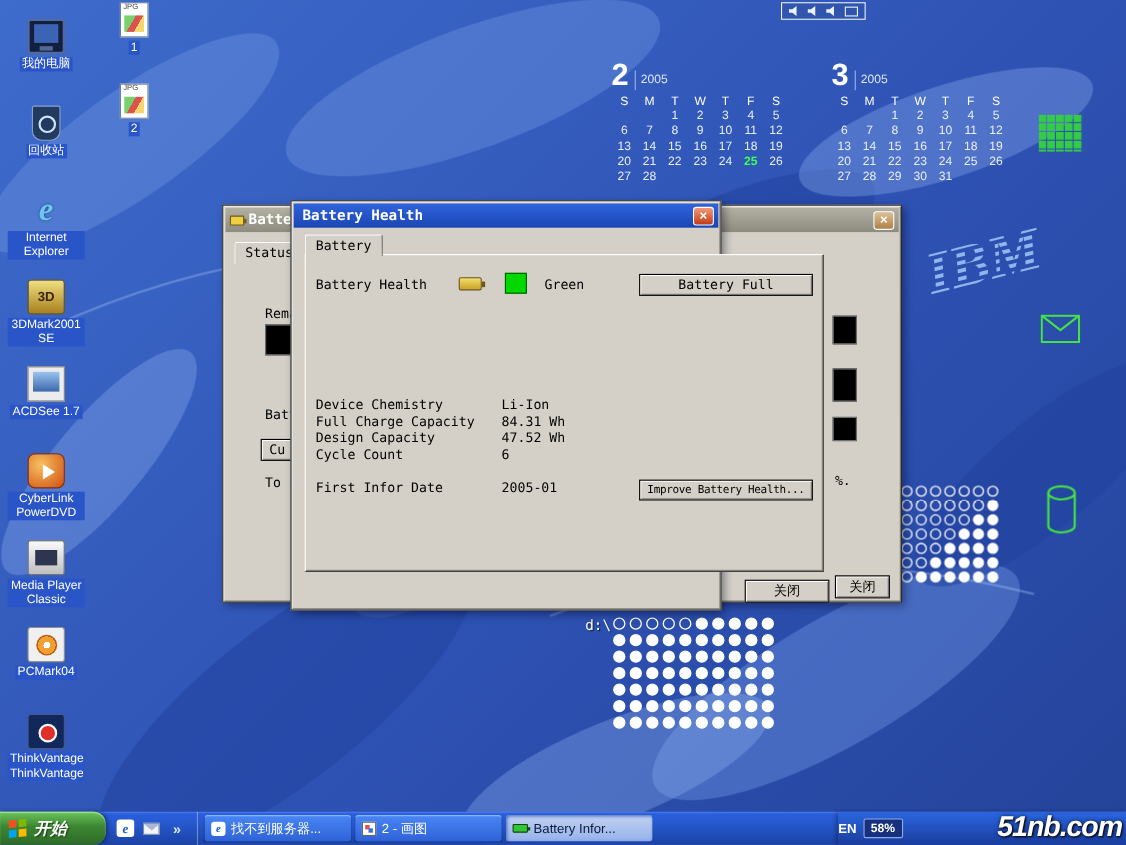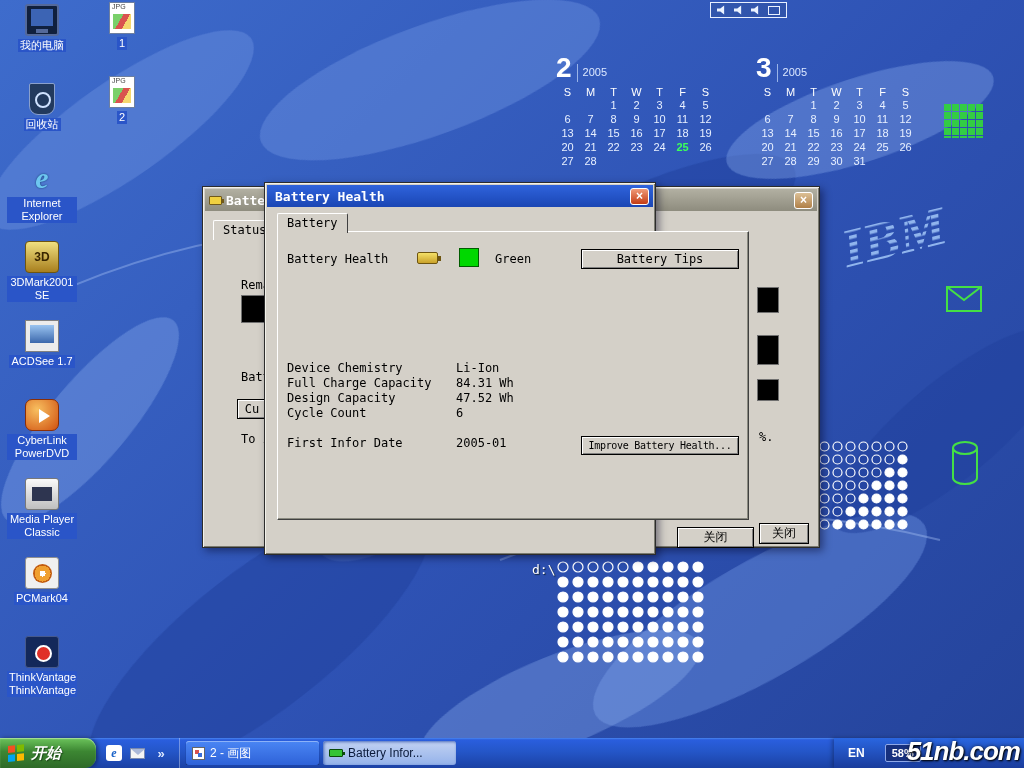--- a/index.html
+++ b/index.html
@@ -2,21 +2,21 @@
 <html><head>
 <meta charset="utf-8">
 <style>
   *{margin:0;padding:0;box-sizing:border-box}
   html,body{width:1024px;height:768px;overflow:hidden}
   body{position:relative;font-family:"Liberation Sans",sans-serif;
        background:linear-gradient(135deg,#3e6ccc 0%,#2e52b4 55%,#24439a 100%)}
   svg.deco{position:absolute;pointer-events:none}
 
   
-  #desk-icons{position:absolute;left:6px;top:4px;width:72px;display:flex;flex-direction:column;z-index:3}
+  #desk-icons{position:absolute;left:6px;top:17px;width:72px;display:flex;flex-direction:column;z-index:3}
   #file-icons{position:absolute;left:96px;top:2px;width:52px;display:flex;flex-direction:column;z-index:3}
   .desk-item{height:79px;display:flex;flex-direction:column;align-items:center}
   .file-item{height:74px}
   .dlabel{margin-top:3px;font-size:11px;color:#fff;background:#2a55c8;padding:0 2px;text-align:center;line-height:1.2;max-width:70px}
   .dicon{width:34px;height:32px;position:relative}
   .icon-my-computer{background:#10203e;border:2px solid #54699a;border-radius:3px}
   .icon-my-computer::after{content:"";position:absolute;left:4px;top:3px;right:4px;bottom:8px;background:#3c64b4}
   .icon-my-computer::before{content:"";position:absolute;left:9px;bottom:1px;right:9px;height:4px;background:#54699a}
   .icon-recycle-bin{width:26px;background:#223a5e;border:1px solid #8aa0cc;border-radius:2px 2px 9px 9px;margin:0 auto}
   .icon-recycle-bin::after{content:"";position:absolute;left:50%;top:50%;width:12px;height:12px;margin:-7px 0 0 -7px;border:2px solid #cfe2ff;border-radius:50%}
@@ -107,21 +107,21 @@
        background:linear-gradient(#4a86f4,#2e62d8);box-shadow:inset 0 1px 0 #8cb2f8,0 1px 1px #10204a}
   .task.active{background:linear-gradient(#c2d2f2,#94b2ea);color:#0a1a3a;box-shadow:inset 1px 1px 3px #4a6ab8}
   .ticon{flex:0 0 auto;display:block}
   .t-ie{width:13px;height:13px;border-radius:3px;background:#fff;color:#1a62c8;font:italic bold 10px "Liberation Serif",serif;text-align:center;line-height:13px}
   .t-ie::after{content:"e"}
   .t-paint{width:13px;height:13px;background:#fff;border:1px solid #666;position:relative}
   .t-paint::before{content:"";position:absolute;left:2px;top:2px;width:4px;height:4px;background:#d9534f}
   .t-paint::after{content:"";position:absolute;right:2px;bottom:2px;width:4px;height:4px;background:#3a6fd8}
   .t-battery{width:14px;height:8px;background:#35c435;border:1px solid #0a4a0a;border-radius:1px;position:relative}
   .t-battery::after{content:"";position:absolute;right:-3px;top:2px;width:2px;height:3px;background:#0a4a0a}
-  #tray{height:100%;width:190px;display:flex;align-items:center;gap:20px;padding-left:14px;
+  #tray{height:100%;width:262px;display:flex;align-items:center;gap:6px;
        background:linear-gradient(#2a66e0,#1a3c9c);box-shadow:-2px 0 4px rgba(0,0,10,.3)}
   .tray-lang{color:#fff;font-size:12px;font-weight:bold}
   .tray-batt{background:#16307e;border:1px solid #8fa8e8;border-radius:2px;color:#fff;font-size:11px;padding:2px 6px;font-weight:bold}
   #watermark{position:absolute;right:4px;bottom:1px;z-index:60;color:#fff;font:bold italic 26px "Liberation Sans",sans-serif;
        text-shadow:1px 1px 2px #000,0 0 4px rgba(0,0,0,.6);letter-spacing:-1px}
 
   
   #osd{position:absolute;left:710px;top:2px;height:16px;display:flex;align-items:center;gap:6px;padding:0 6px;
        border:1px solid #e8f0ff;background:rgba(50,80,150,.35);z-index:40}
   .osd-ic{width:11px;height:10px;background:#eaf2ff;clip-path:polygon(0% 35%,30% 35%,65% 5%,65% 95%,30% 65%,0% 65%)}
@@ -487,21 +487,21 @@
   <div class="tbar tbar-active">
     <span class="tbar-title">Battery Health</span>
     <div class="xbtn xbtn-active">×</div>
   </div>
   <div class="tab" style="left:12px;top:30px">Battery</div>
   <div class="tabpage" style="left:12px;top:48px;width:472px;height:289px"></div>
   <span class="mono-label" style="left:22px;top:70px;z-index:3">Battery Health</span>
   <div class="batt-glyph" style="left:152px;top:69px;z-index:3"></div>
   <div class="green-sq" style="left: 194px; top: 65px; z-index: 3; background: rgb(0, 216, 0);" id="health-swatch"></div>
   <span class="mono-label" style="left:230px;top:70px;z-index:3">Green</span>
-  <div class="btn" style="left:316px;top:66px;width:158px;height:20px;z-index:3">Battery Tips</div>
+  <div class="btn" style="left:316px;top:66px;width:158px;height:20px;z-index:3">Battery Full</div>
   <div id="bh-details" style="position:absolute;left:22px;top:178px;width:452px;z-index:3">
       <div class="detail-row">
         <span class="dk">Device Chemistry</span>
         <span class="dv">Li-Ion</span>
       </div>
       <div class="detail-row">
         <span class="dk">Full Charge Capacity</span>
         <span class="dv">84.31 Wh</span>
       </div>
       <div class="detail-row">
@@ -531,20 +531,24 @@
       </span>
     <span>开始</span>
   </div>
   <div id="quick">
       <div class="qicon q-ie"></div>
       <div class="qicon q-mail"></div>
       <div class="qicon q-chevron"></div>
     </div>
   <div id="tasks">
       <div class="task">
+        <span class="ticon t-ie"></span>
+        <span class="tlabel">找不到服务器...</span>
+      </div>
+      <div class="task">
         <span class="ticon t-paint"></span>
         <span class="tlabel">2 - 画图</span>
       </div>
       <div class="task active">
         <span class="ticon t-battery"></span>
         <span class="tlabel">Battery Infor...</span>
       </div>
     </div>
   <div id="tray">
     <span class="tray-lang">EN</span>

